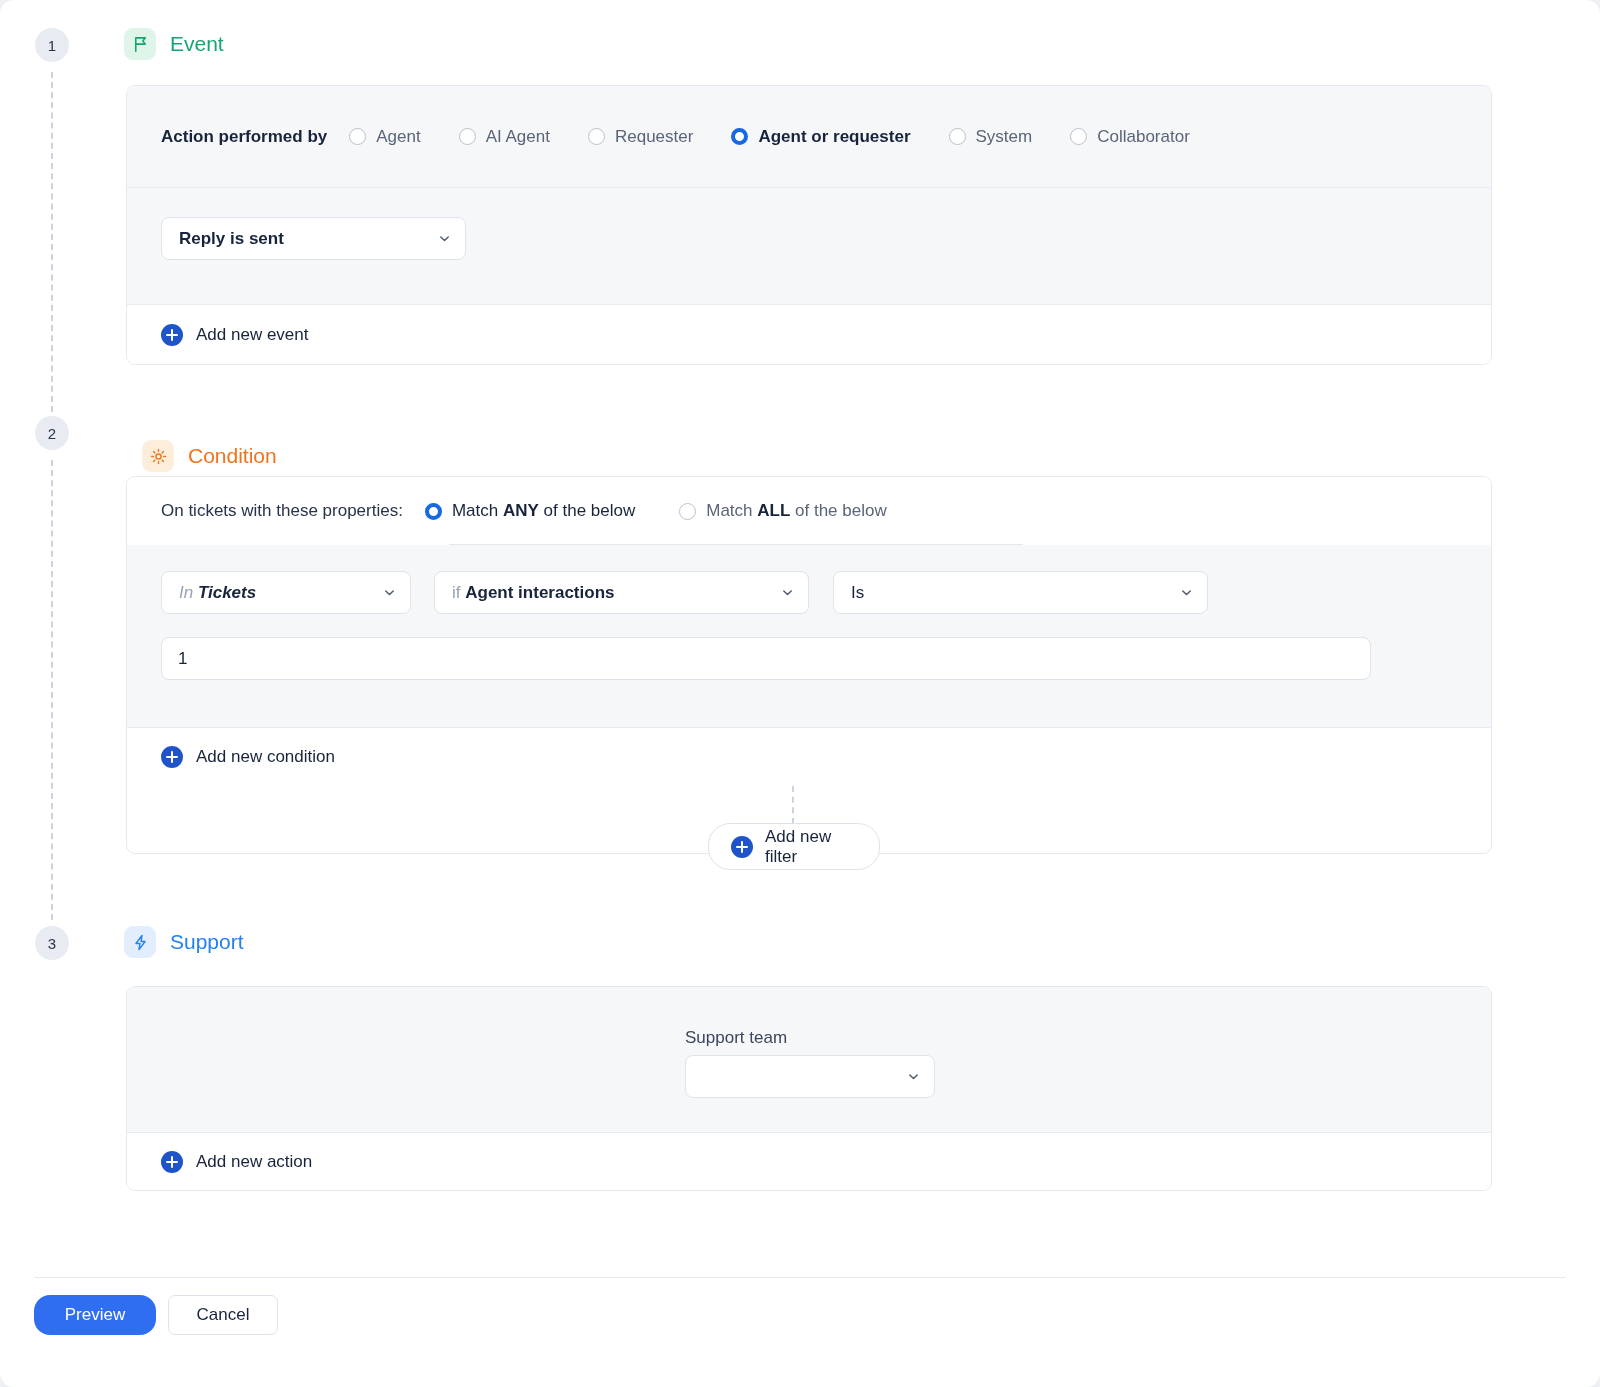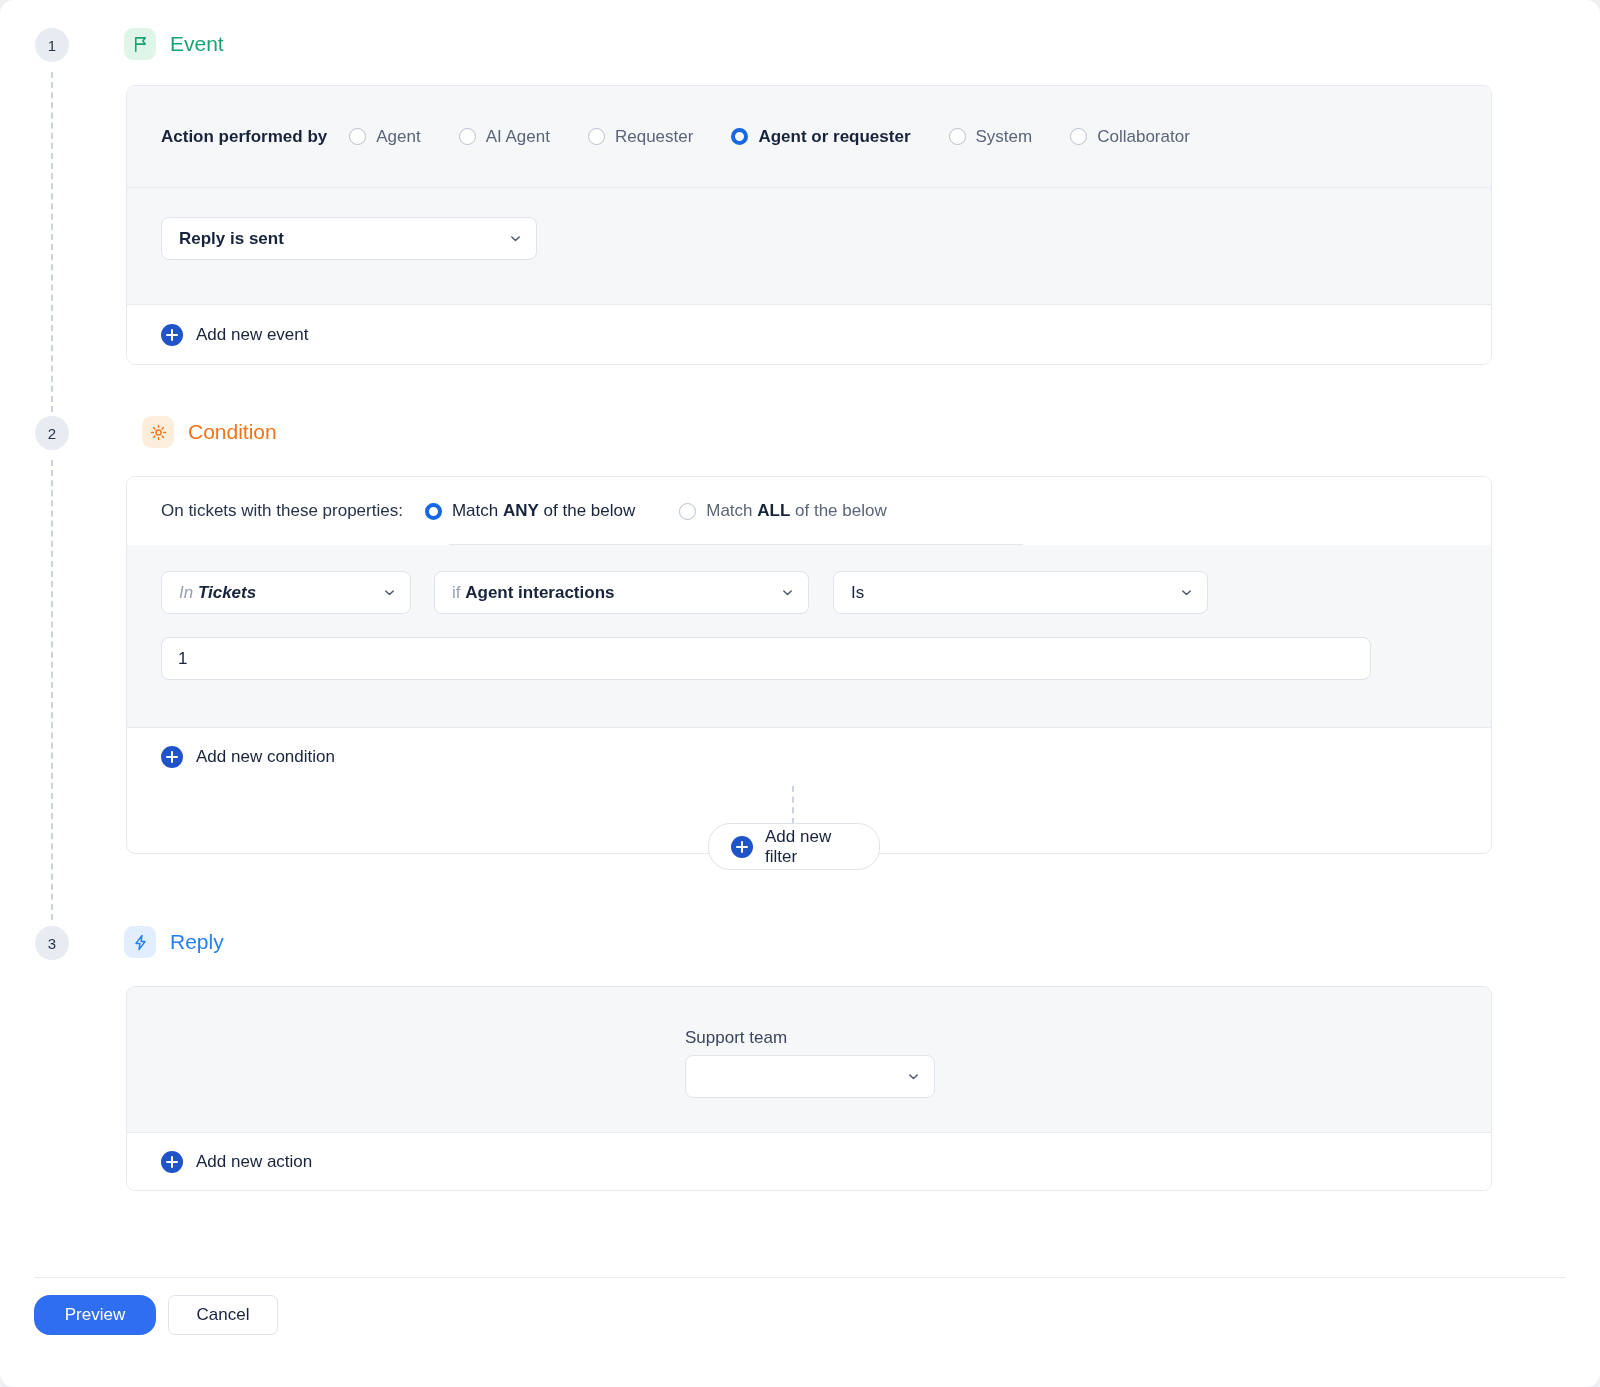--- a/index.html
+++ b/index.html
@@ -256,42 +256,42 @@
           <span class="rlabel">System</span>
         </span>
         <span class="radio">
           <span class="rdot"></span>
           <span class="rlabel">Collaborator</span>
         </span>
       </div>
     </div>
 
     <div class="prow gray sep" style="height:117px;">
-      <div class="sel" style="left:34px; top:29px; width:376px; height:43px;">
+      <div class="sel" style="left:34px; top:29px; width:305px; height:43px;">
         <span class="txt"><span class="strong">Reply is sent</span></span>
         <span class="chev">
           <svg width="13" height="13" viewBox="0 0 14 14" fill="none">
               <path d="M3 5.3 7 9.2l4-3.9" stroke="#4b5768" stroke-width="1.5" stroke-linecap="round" stroke-linejoin="round"></path>
             </svg>
         </span>
       </div>
     </div>
 
     <div class="prow white sep" style="height:60px;">
       <div class="addrow">
         <span class="plus"></span>
         <span class="addtxt">Add new event</span>
       </div>
     </div>
   </div>
 
   <div class="step-badge" style="top:416px;">2</div>
   <div class="step-dash" style="top:460px; height:460px;"></div>
 
-  <div class="step-head" style="left:124px; top:416px;padding-left:18px;">
+  <div class="step-head" style="left:124px; top:440px;padding-left:18px;">
     <span class="step-ico orange">
       <svg width="19" height="19" viewBox="0 0 20 20" fill="none">
         <circle cx="10" cy="10" r="2.7" stroke="#f2731c" stroke-width="1.5"></circle>
         <path d="M10 2.6v2M10 15.4v2M17.4 10h-2M4.6 10h-2M15.2 4.8l-1.4 1.4M6.2 13.8l-1.4 1.4M15.2 15.2l-1.4-1.4M6.2 6.2 4.8 4.8" stroke="#f2731c" stroke-width="1.5" stroke-linecap="round"></path>
       </svg>
     </span>
     <span class="step-title orange">Condition</span>
   </div>
 
   <div class="panel" style="top:476px; height:378px;">
@@ -359,21 +359,21 @@
   </div>
 
   <div class="step-badge" style="top:926px;">3</div>
 
   <div class="step-head" style="left:124px; top:926px;">
     <span class="step-ico blue">
       <svg width="19" height="19" viewBox="0 0 20 20" fill="none">
         <path d="M11.6 2.5 5.2 11h4.2l-1 6.5L14.8 9h-4.2z" stroke="#2580f0" stroke-width="1.5" stroke-linejoin="round"></path>
       </svg>
     </span>
-    <span class="step-title blue">Reply</span>
+    <span class="step-title blue">Support</span>
   </div>
 
   <div class="panel" style="top:986px; height:205px;">
     <div class="prow gray" style="height:145px;">
 
       <div class="fieldlabel" style="left:558px; top:41px;">Support team</div>
 
       <div class="sel" style="left:558px; top:68px; width:250px; height:43px;">
         <span class="txt"><span class="plain"></span></span>
         <span class="chev">

